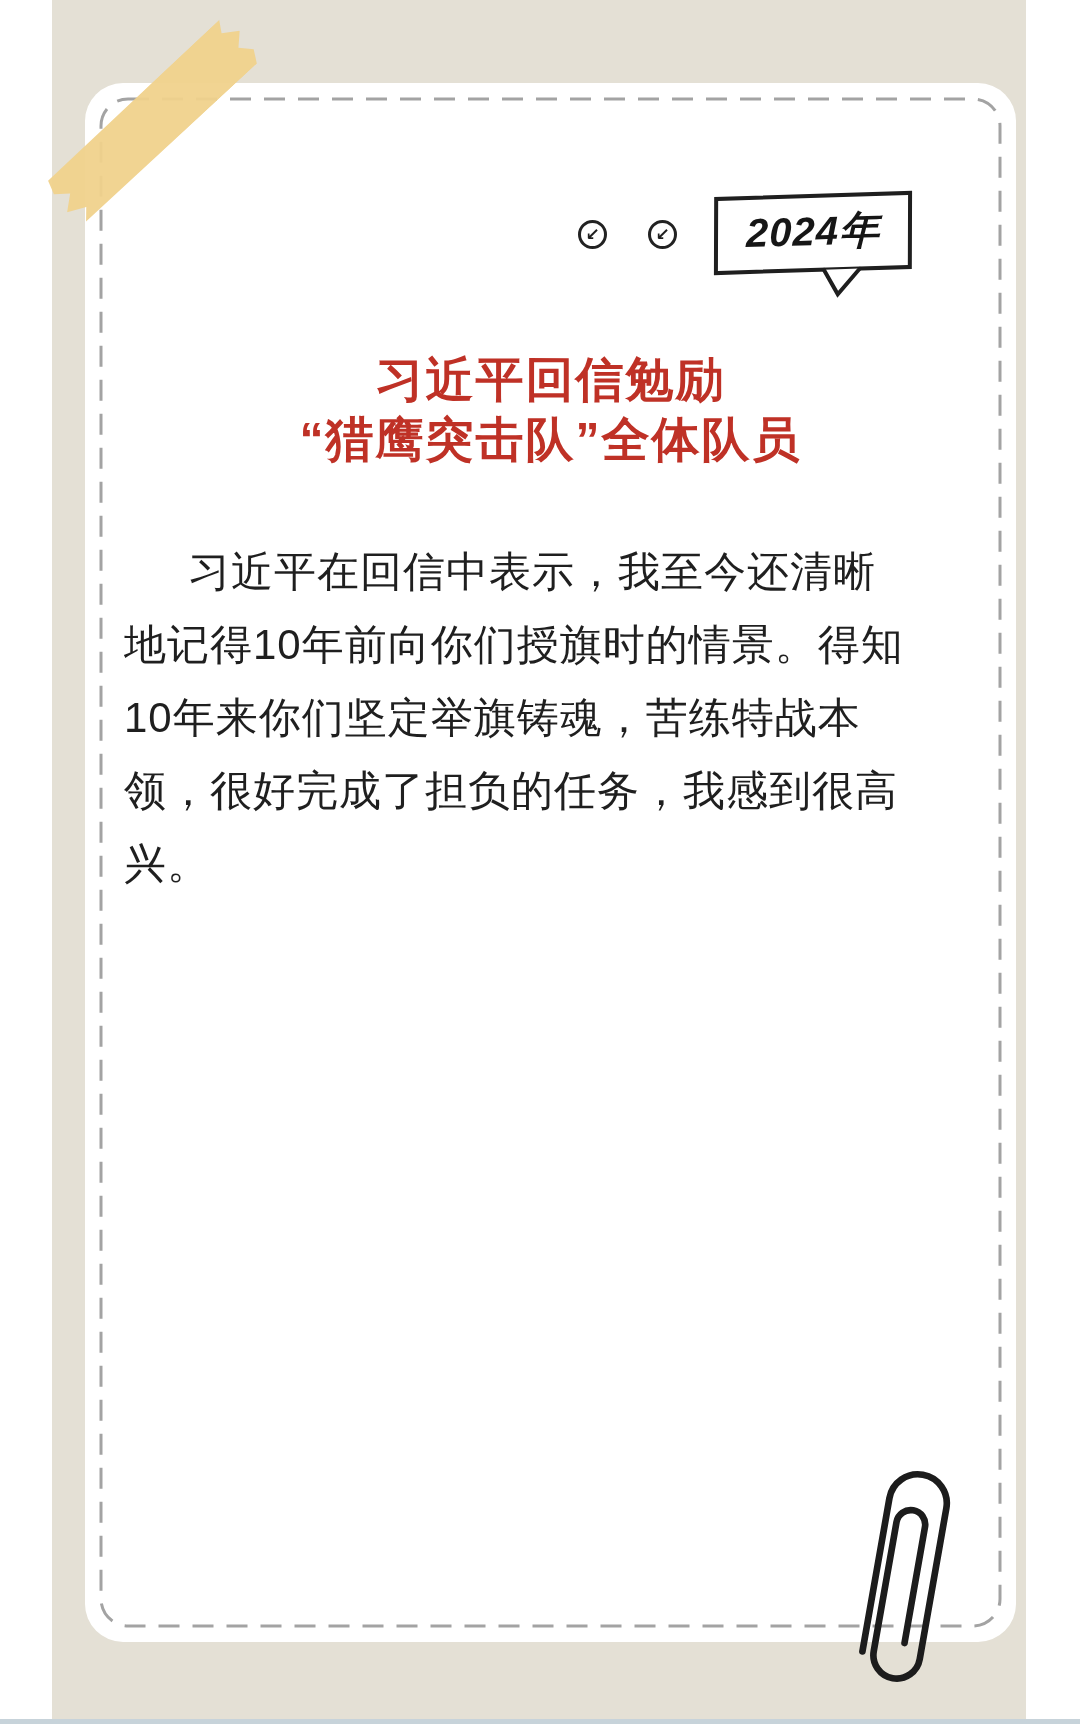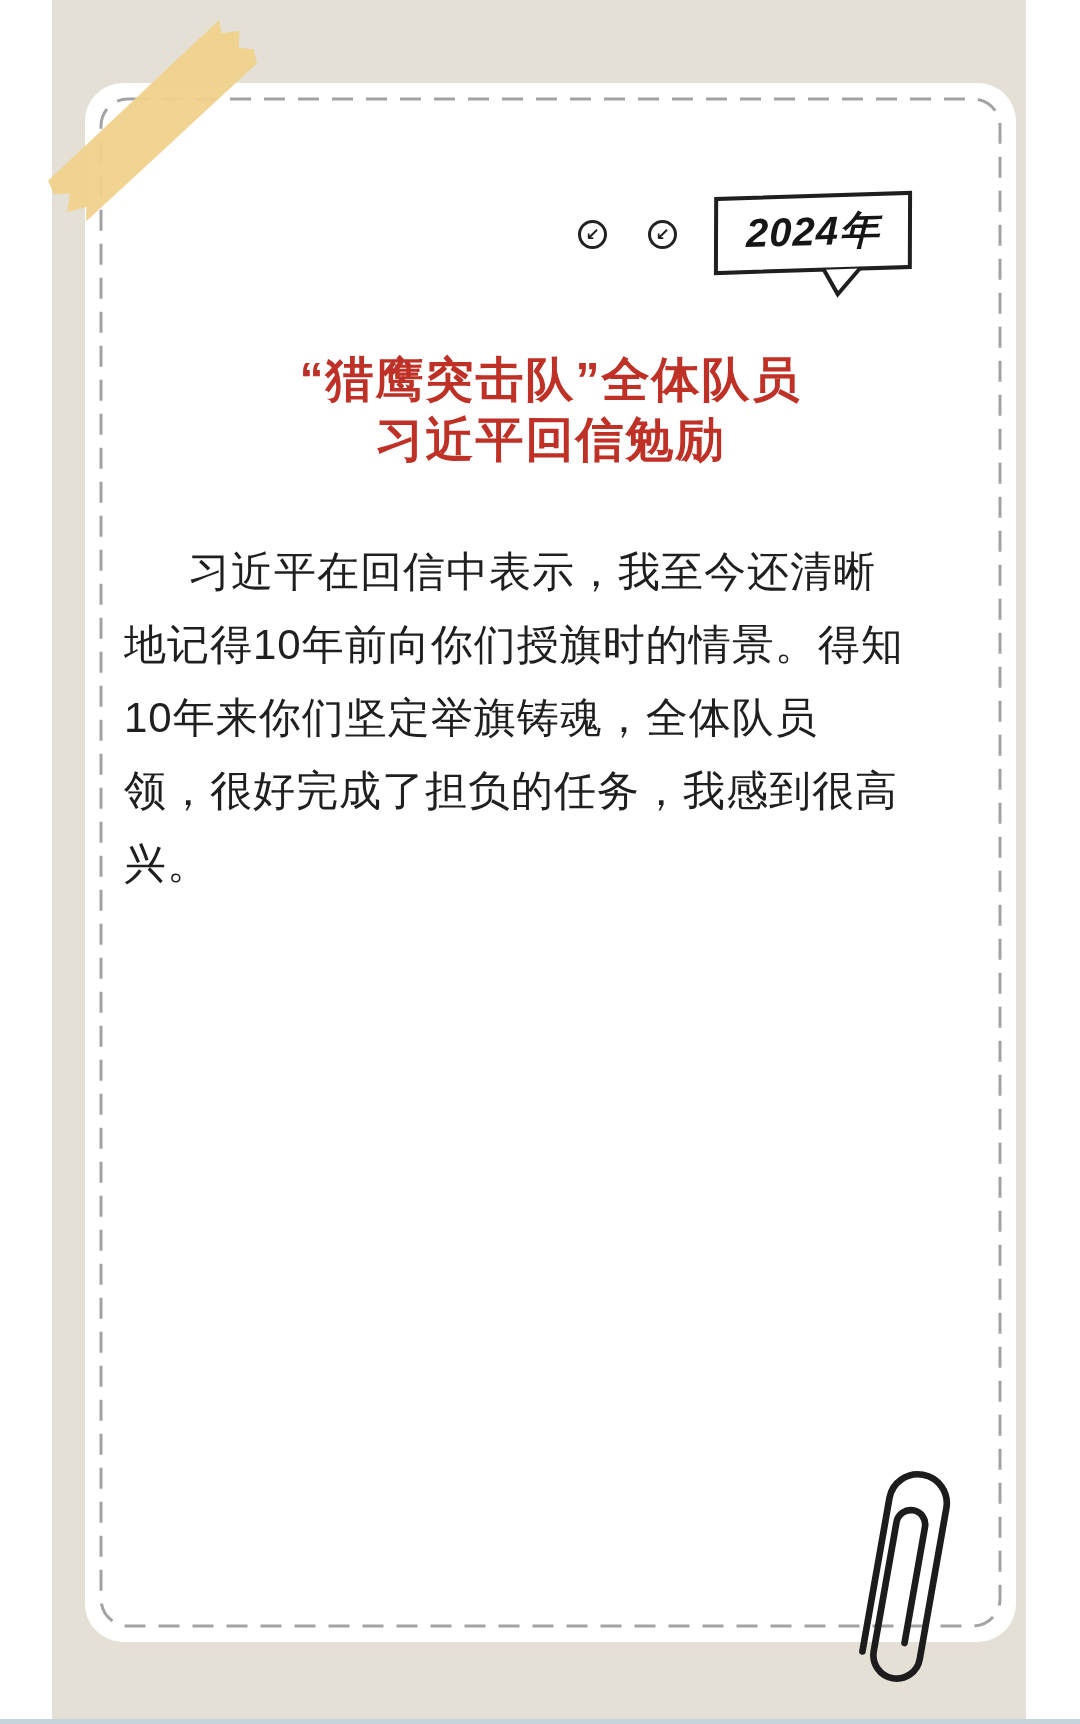--- a/index.html
+++ b/index.html
@@ -90,28 +90,28 @@
   </div>
 
   <div class="bubble">
     <span class="bubble-text">2024年</span>
     <svg class="bubble-tail" width="42" height="32">
       <path d="M2 2 L16 27 L38 2" fill="#ffffff" stroke="#1f1f1f" stroke-width="4" stroke-linecap="round"></path>
     </svg>
   </div>
 
   <div class="title">
+    <div>习近平回信勉励</div>
     <div>“猎鹰突击队”全体队员</div>
-    <div>习近平回信勉励</div>
   </div>
 
   <div class="body-text">
     <p>习近平在回信中表示，我至今还清晰
 地记得10年前向你们授旗时的情景。得知
-10年来你们坚定举旗铸魂，全体队员
+10年来你们坚定举旗铸魂，苦练特战本
 领，很好完成了担负的任务，我感到很高
 兴。</p>
   </div>
 
   <svg class="paperclip" width="96" height="240" viewBox="0 0 84 216">
     <path d="M16 176 L16 36 A26 26 0 0 1 68 36 L68 174 A21 21 0 0 1 26 174 L26 56 A13 13 0 0 1 52 56 L52 162" fill="none" stroke="#1c1c1c" stroke-width="6" stroke-linecap="round"></path>
   </svg>
 
   <div class="bottom-strip"></div>
 

